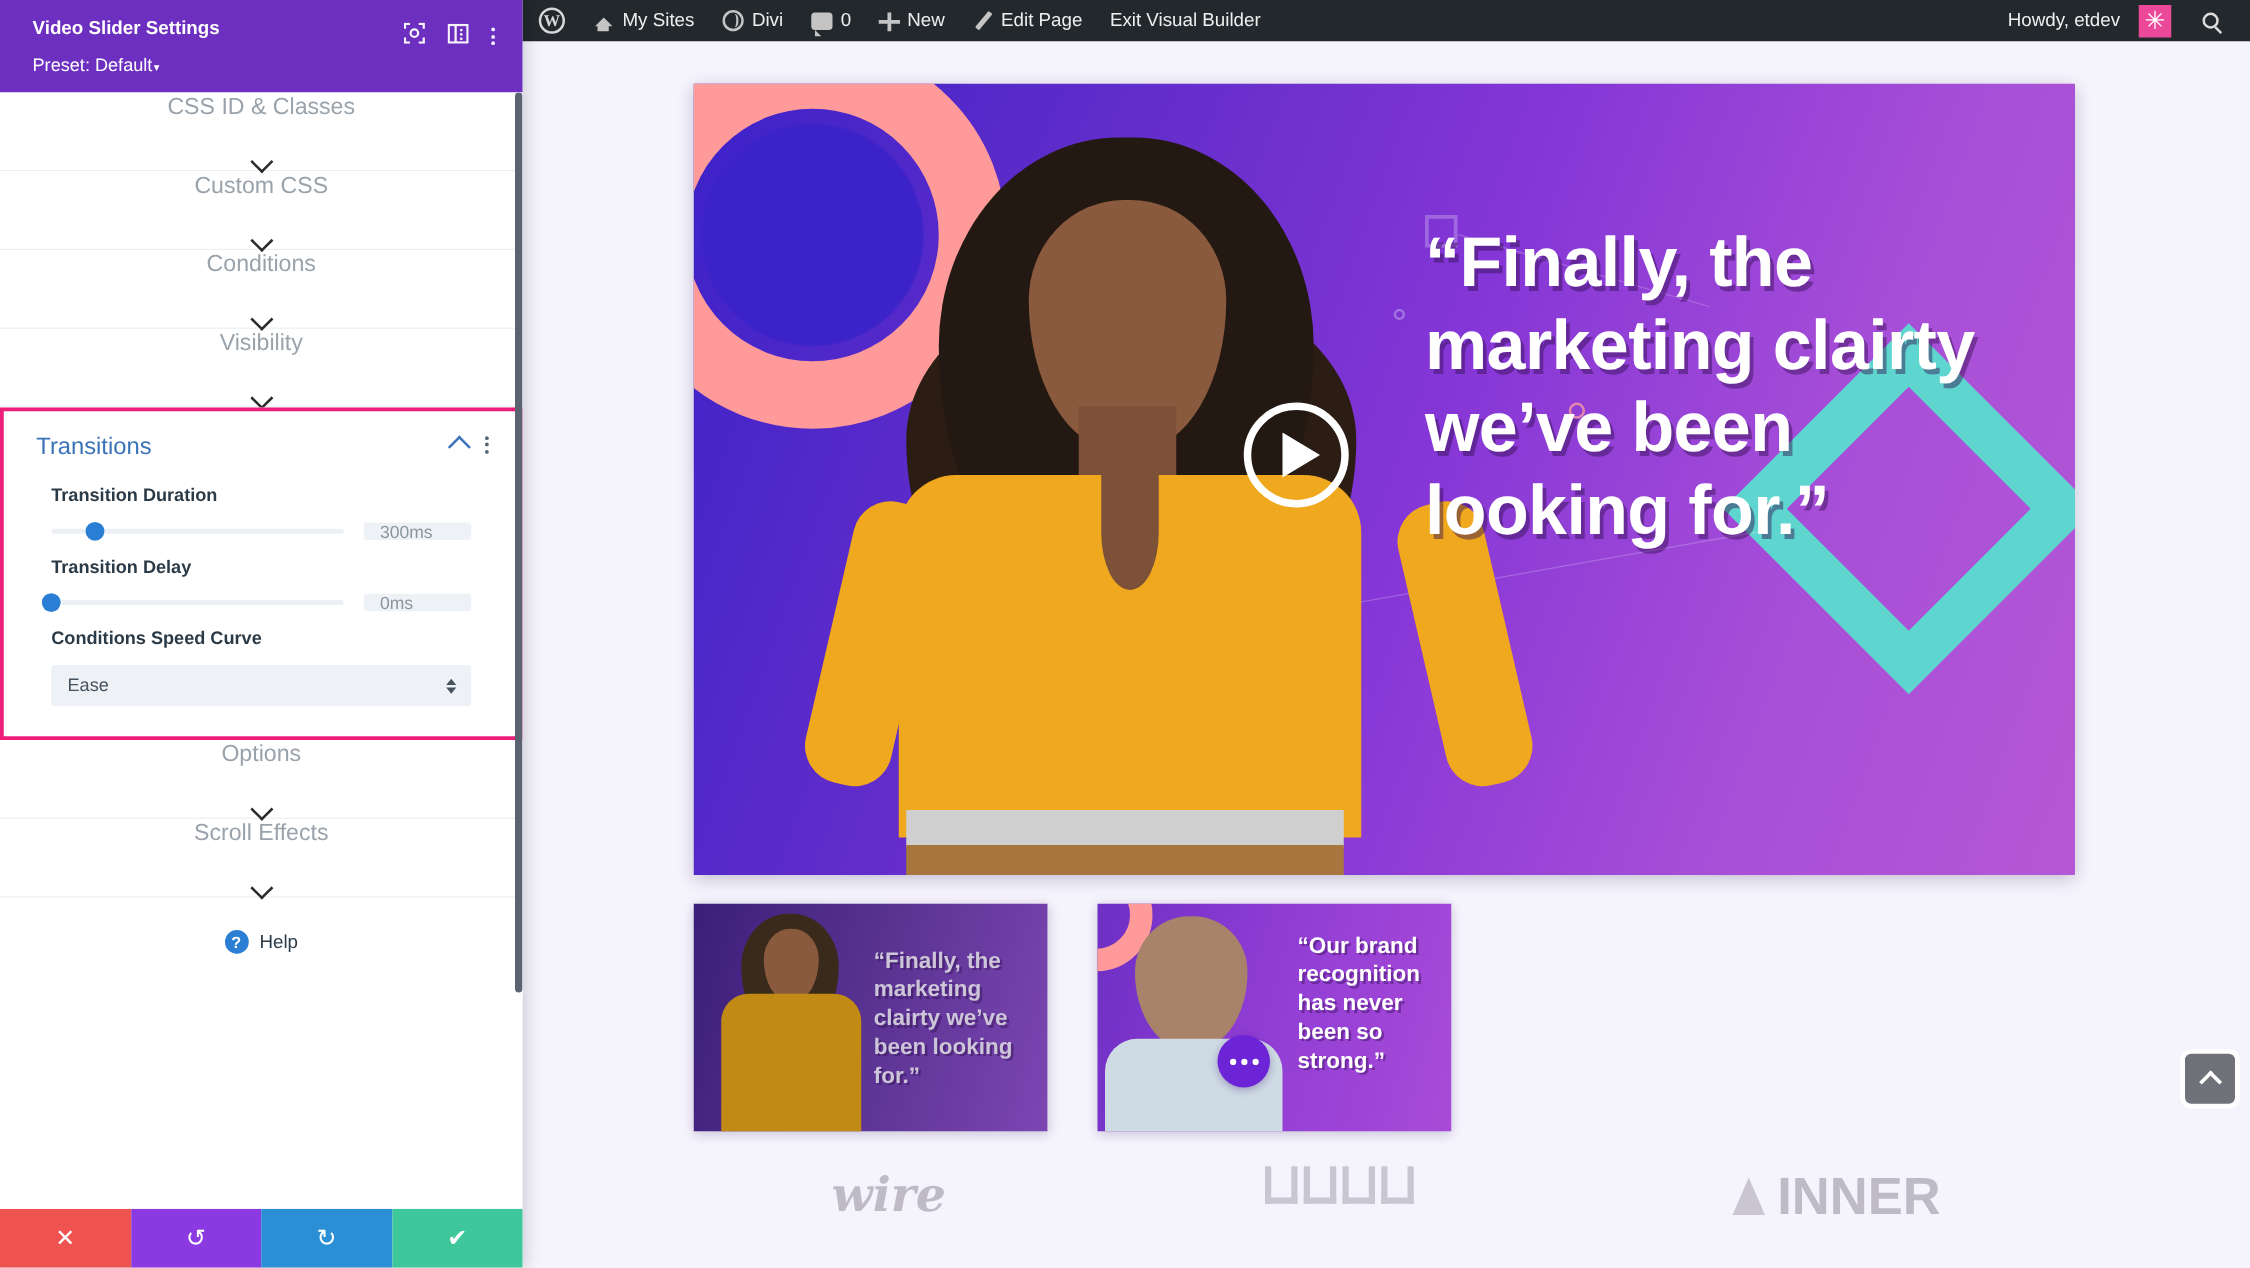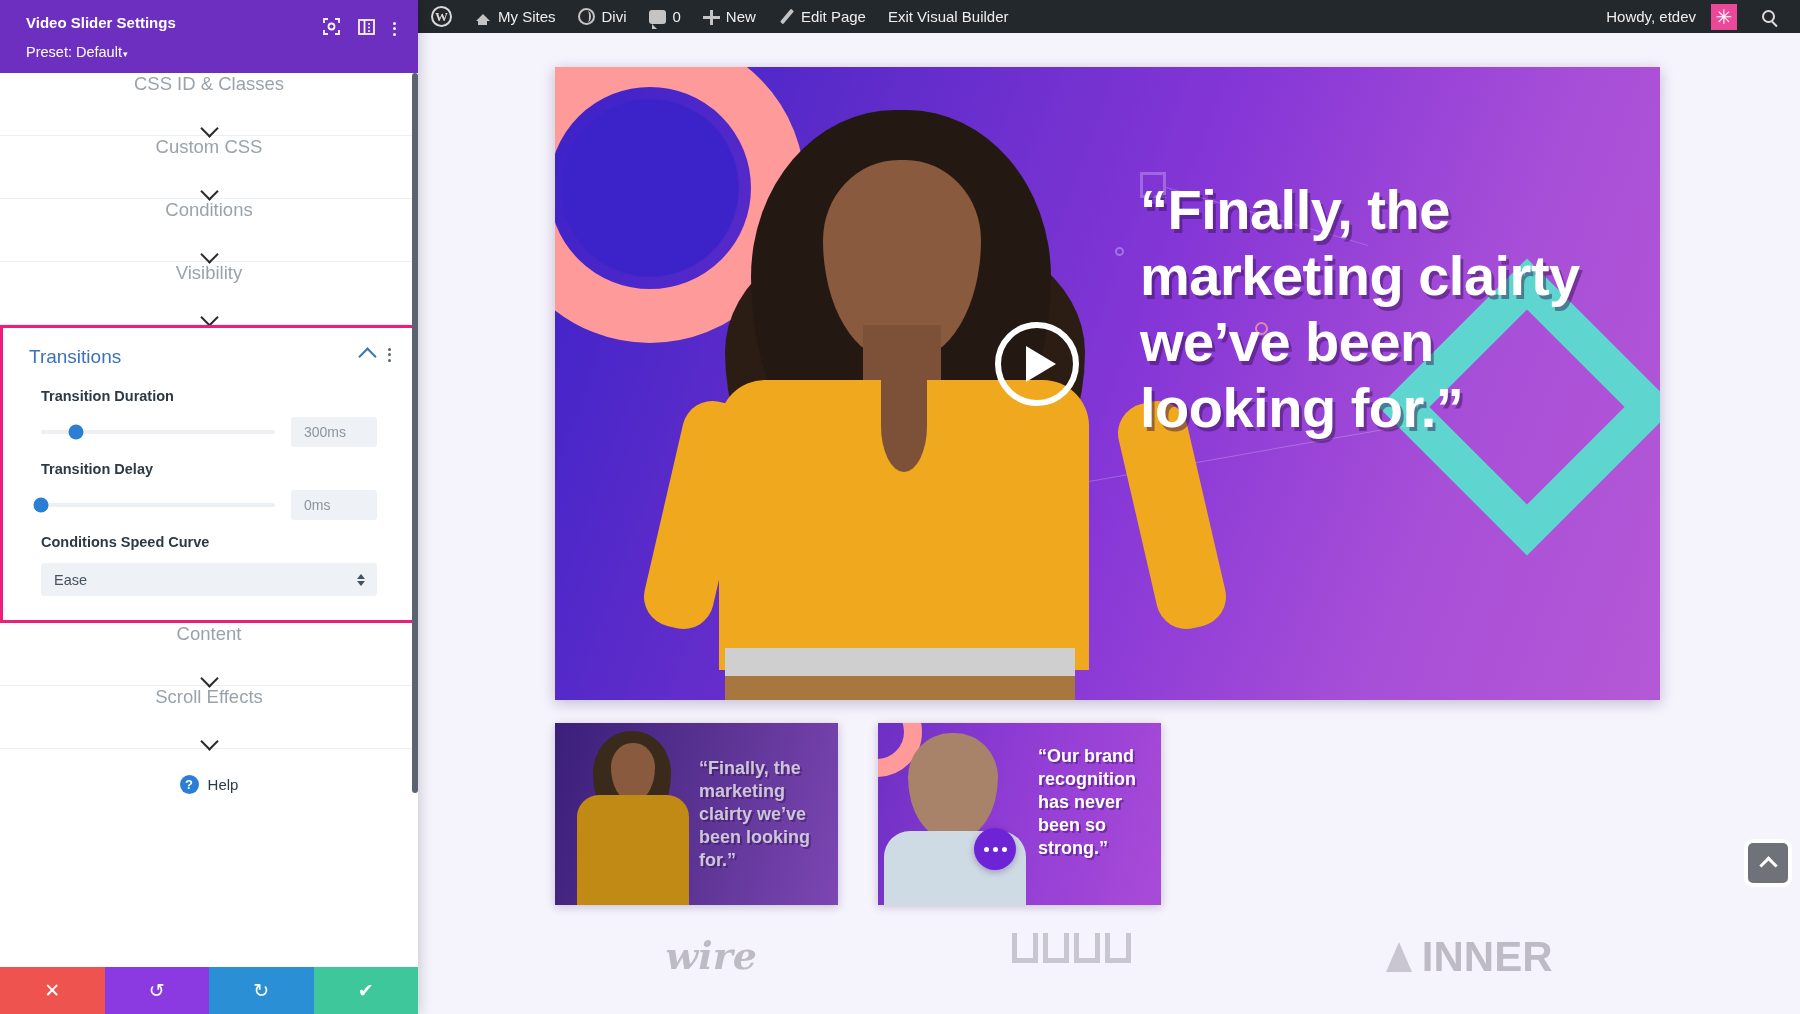--- a/index.html
+++ b/index.html
@@ -164,21 +164,21 @@
   .field-label { font-size: 14.5px; color: #2b3a47; font-weight: bold; margin-bottom: 13px; }
   .slider-row { display: flex; align-items: center; gap: 16px; }
   .slider-track {
     position: relative; height: 4px; background: #eceff4; border-radius: 2px; flex: 1;
   }
   .slider-handle {
     position: absolute; top: 50%; width: 15px; height: 15px; border-radius: 50%;
     background: #2a7fd4; transform: translate(-50%, -50%); cursor: grab;
   }
   .slider-value {
-    width: 86px; height: 30px; background: #eef1f5; border-radius: 3px;
+    width: 86px; height: 14px; background: #eef1f5; border-radius: 3px;
     display: flex; align-items: center; padding-left: 13px;
     font-size: 14px; color: #8b959e;
   }
   .select-box {
     margin-top: 2px; height: 33px; background: #eef1f5; border-radius: 3px;
     display: flex; align-items: center; justify-content: space-between;
     padding: 0 12px 0 13px; font-size: 14.5px; color: #45535f; cursor: pointer;
   }
   .updown { display: flex; flex-direction: column; gap: 2px; align-items: center; }
   .updown .t { width: 0; height: 0; border-left: 4px solid transparent; border-right: 4px solid transparent; border-bottom: 5px solid #44525e; }
@@ -569,21 +569,21 @@
           <span>Ease</span>
           <span class="updown">
               <span class="t"></span>
               <span class="b"></span>
             </span>
         </div>
       </div>
     </div>
 
     <div class="sp-section">
-      <span class="sp-section-title">Content</span>
+      <span class="sp-section-title">Options</span>
       <span class="chev"></span>
     </div>
     <div class="sp-section">
       <span class="sp-section-title">Scroll Effects</span>
       <span class="chev"></span>
     </div>
 
     <div class="sp-help">
       <span class="help-circle">?</span>
       <span>Help</span>

